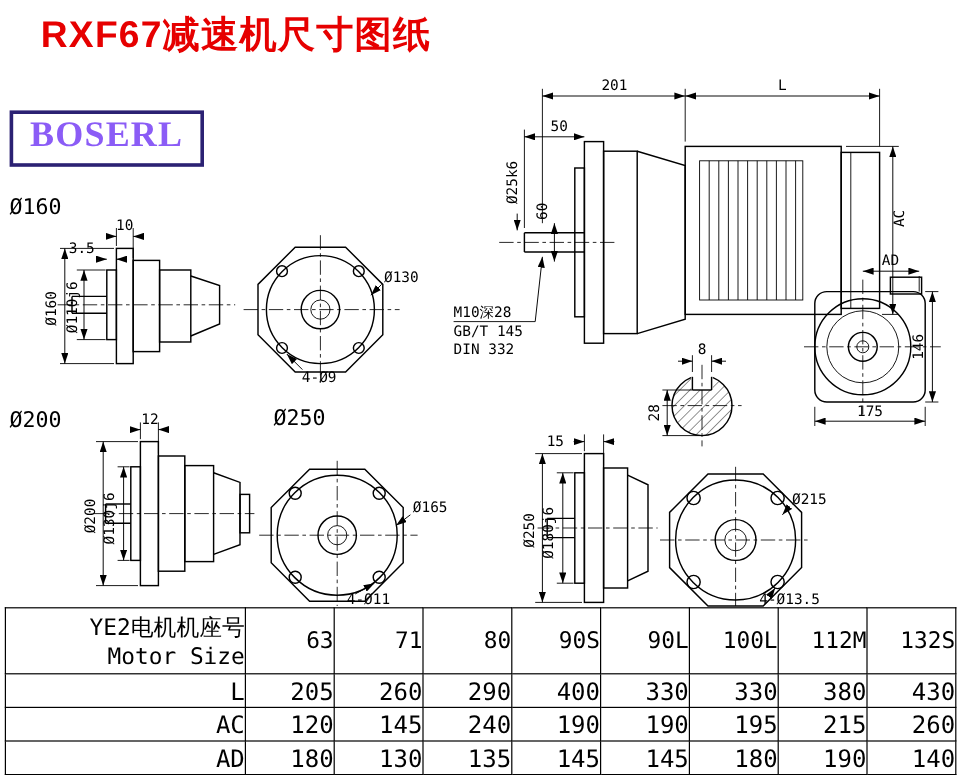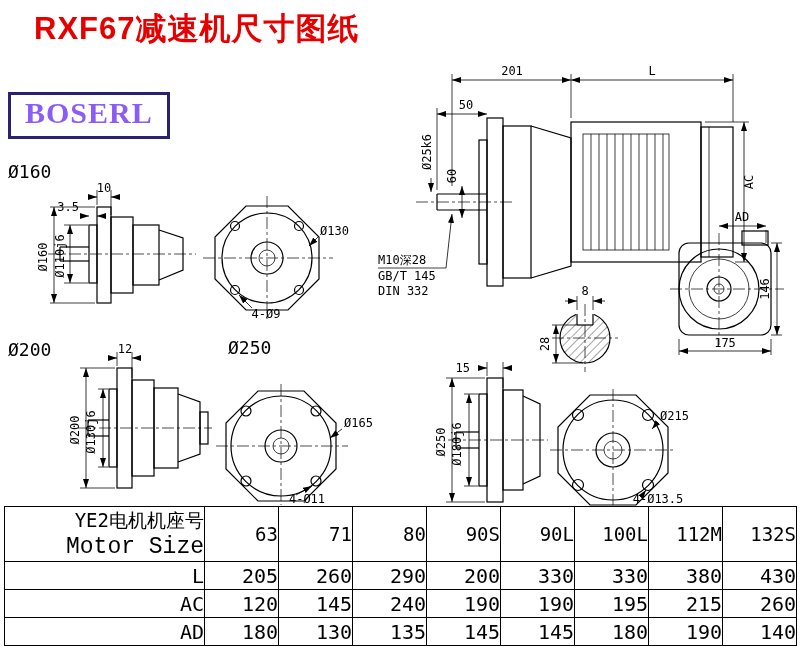--- a/index.html
+++ b/index.html
@@ -10,21 +10,21 @@
   svg .o{stroke:#000;stroke-width:1.2;fill:none;}
   svg .t{stroke:#000;stroke-width:0.75;fill:none;}
   svg .cl{stroke:#000;stroke-width:0.7;fill:none;stroke-dasharray:12 3 3 3;}
   svg .dim{stroke:#000;stroke-width:0.8;fill:none;}
   svg text{fill:#000;font-family:"DejaVu Sans Mono",monospace;font-size:12px;}
   svg text.lbl{font-size:18px;}
   .dtable{position:absolute;left:4px;top:506px;width:792px;border-collapse:collapse;table-layout:fixed;text-align:right;font-family:"DejaVu Sans Mono",monospace;color:#000;}
   .dtable th,.dtable td{border:1px solid #000;font-weight:normal;padding:0;vertical-align:middle;}
   .dtable .hrow th{height:54px;font-size:19px;}
   .dtable td{height:27px;font-size:20px;}
-  .hdr2{font-size:23px;font-family:Liberation Mono, monospace;}
+  .hdr2{font-size:19px;}
 </style>
 </head>
 <body>
 
 <div class="page">
 
   <div class="title">RXF67减速机尺寸图纸</div>
   <div class="logo">BOSERL</div>
 
   <svg class="drawing" width="800" height="506" viewBox="0 0 800 506">
@@ -291,21 +291,21 @@
         <th>90L</th>
         <th>100L</th>
         <th>112M</th>
         <th>132S</th>
       </tr>
       <tr>
         <td>L</td>
         <td>205</td>
         <td>260</td>
         <td>290</td>
-        <td>200</td>
+        <td>400</td>
         <td>330</td>
         <td>330</td>
         <td>380</td>
         <td>430</td>
       </tr>
       <tr>
         <td>AC</td>
         <td>120</td>
         <td>145</td>
         <td>240</td>

